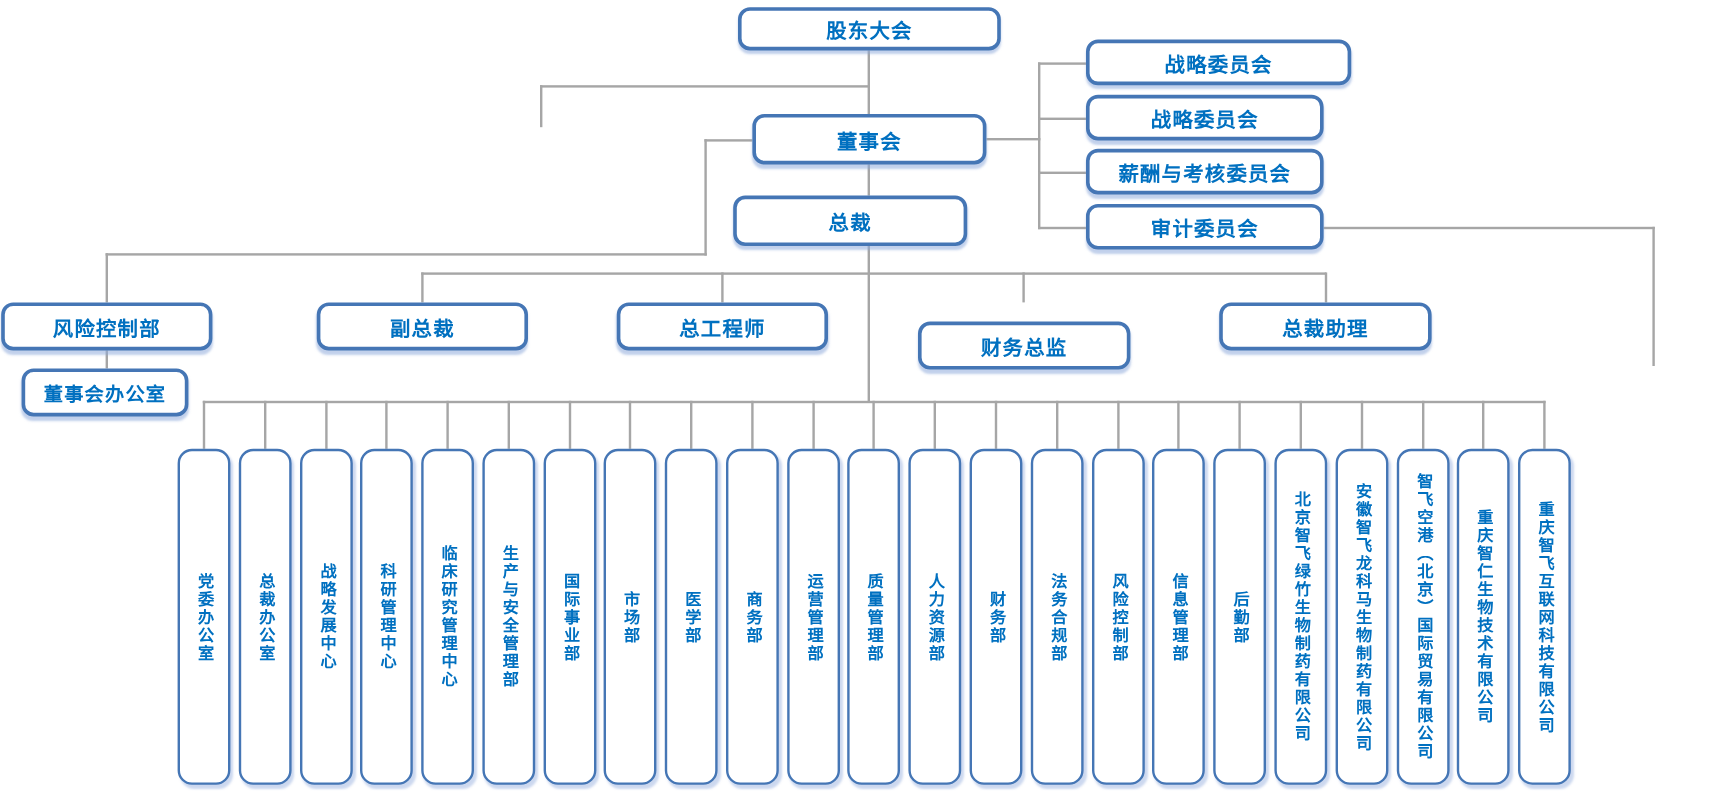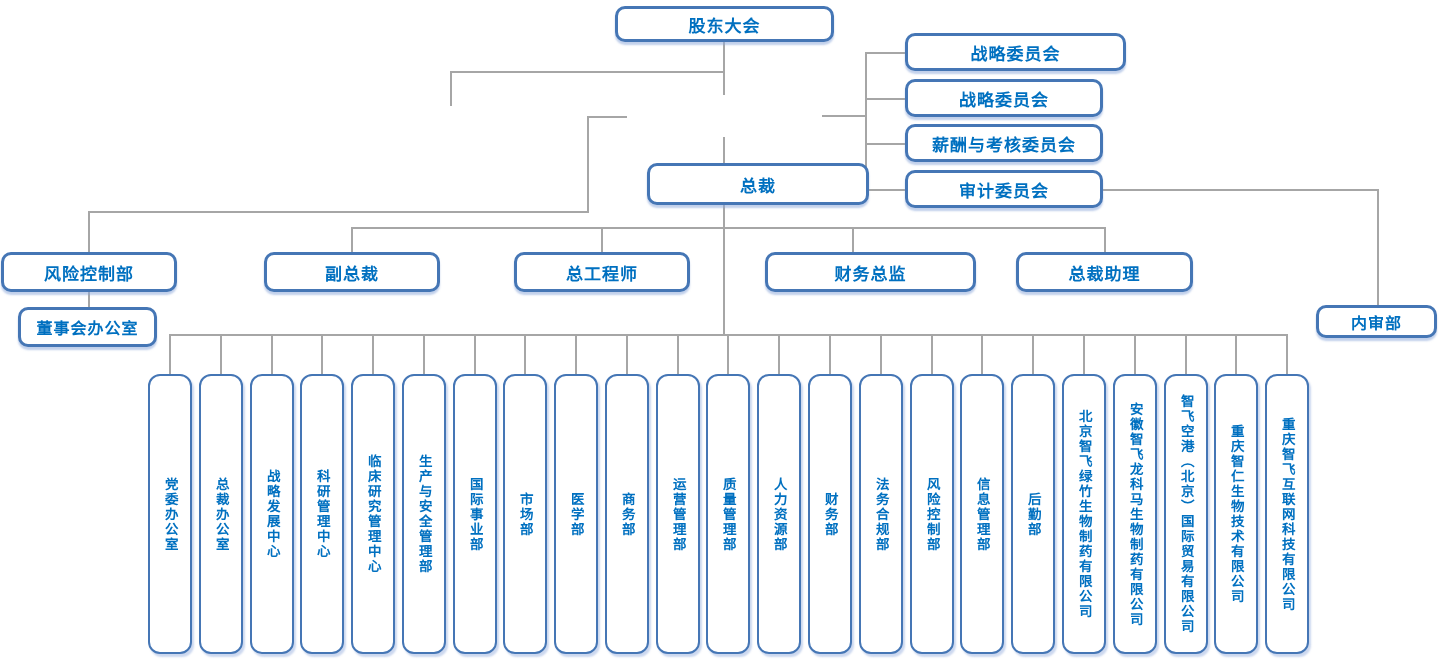--- a/index.html
+++ b/index.html
@@ -86,36 +86,36 @@
   <div class="vl" style="left:1032px;top:334px;height:40px"></div>
   <div class="vl" style="left:1083px;top:334px;height:40px"></div>
   <div class="vl" style="left:1134px;top:334px;height:40px"></div>
   <div class="vl" style="left:1185px;top:334px;height:40px"></div>
   <div class="vl" style="left:1235px;top:334px;height:40px"></div>
   <div class="vl" style="left:1286px;top:334px;height:40px"></div>
 
   <div class="node" style="left:615px;top:6px;width:219px;height:36px">股东大会</div>
 
 
+  <div class="node" style="left:627px;top:95px;width:195px;height:42px">董事会</div>
 
-  <div class="node" style="left:647px;top:163px;width:222px;height:42px">总裁</div>
+  <div class="node" style="left:611px;top:163px;width:195px;height:42px">总裁</div>
 
   <div class="node" style="left:905px;top:33px;width:221px;height:38px">战略委员会</div>
   <div class="node" style="left:905px;top:79px;width:198px;height:38px">战略委员会</div>
   <div class="node" style="left:905px;top:170px;width:198px;height:38px">审计委员会</div>
   <div class="node" style="left:905px;top:124px;width:198px;height:38px">薪酬与考核委员会</div>
 
   <div class="node" style="left:1px;top:252px;width:176px;height:40px">风险控制部</div>
   <div class="node" style="left:18px;top:307px;width:139px;height:40px;font-size:16px">董事会办公室</div>
   <div class="node" style="left:264px;top:252px;width:176px;height:40px">副总裁</div>
   <div class="node" style="left:514px;top:252px;width:176px;height:40px">总工程师</div>
-  <div class="node" style="left:765px;top:252px;width:211px;height:40px">财务总监</div>
+  <div class="node" style="left:765px;top:268px;width:177px;height:40px">财务总监</div>
   <div class="node" style="left:1016px;top:252px;width:177px;height:40px">总裁助理</div>
 
-  <div class="node" style="left:1316px;top:305px;width:121px;height:33px;font-size:16px">内审部</div>
 
   <div class="vnode" style="left:148px">
       <span>党委办公室</span>
     </div>
   <div class="vnode" style="left:199px">
       <span>总裁办公室</span>
     </div>
   <div class="vnode" style="left:250px">
       <span>战略发展中心</span>
     </div>

